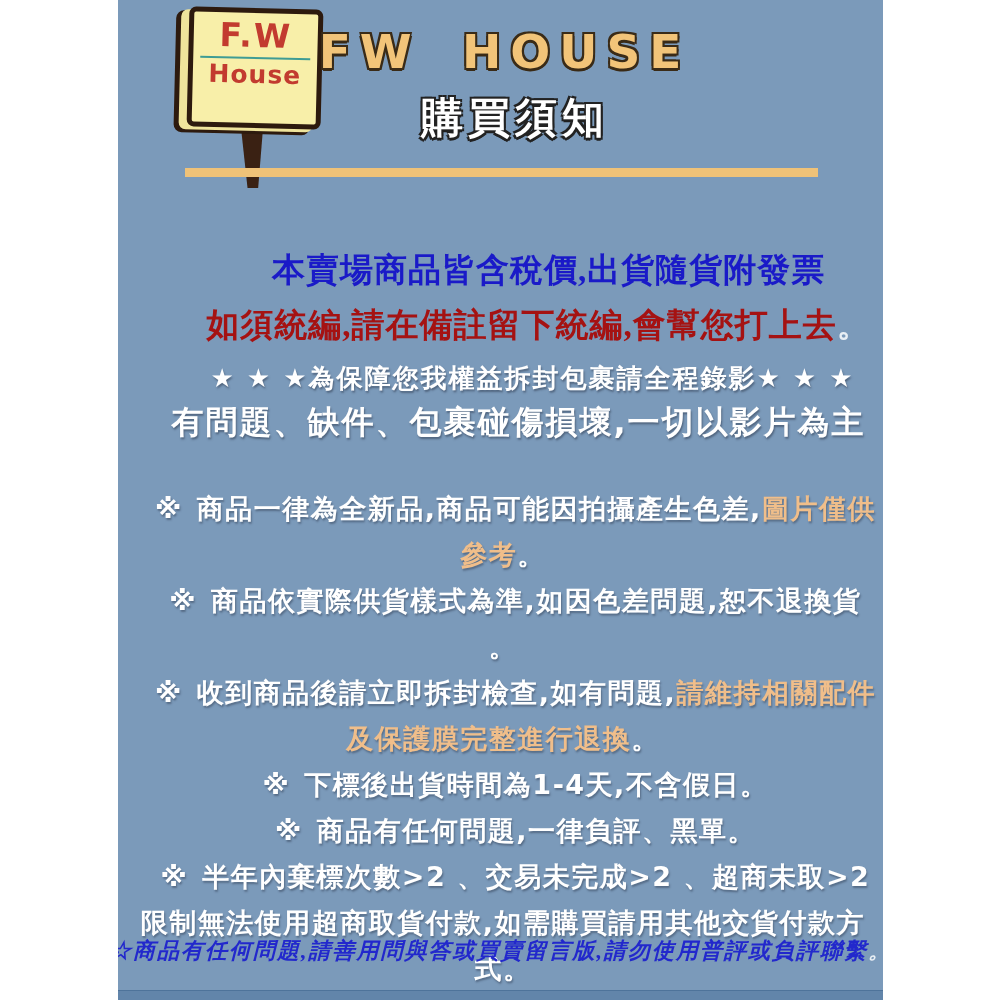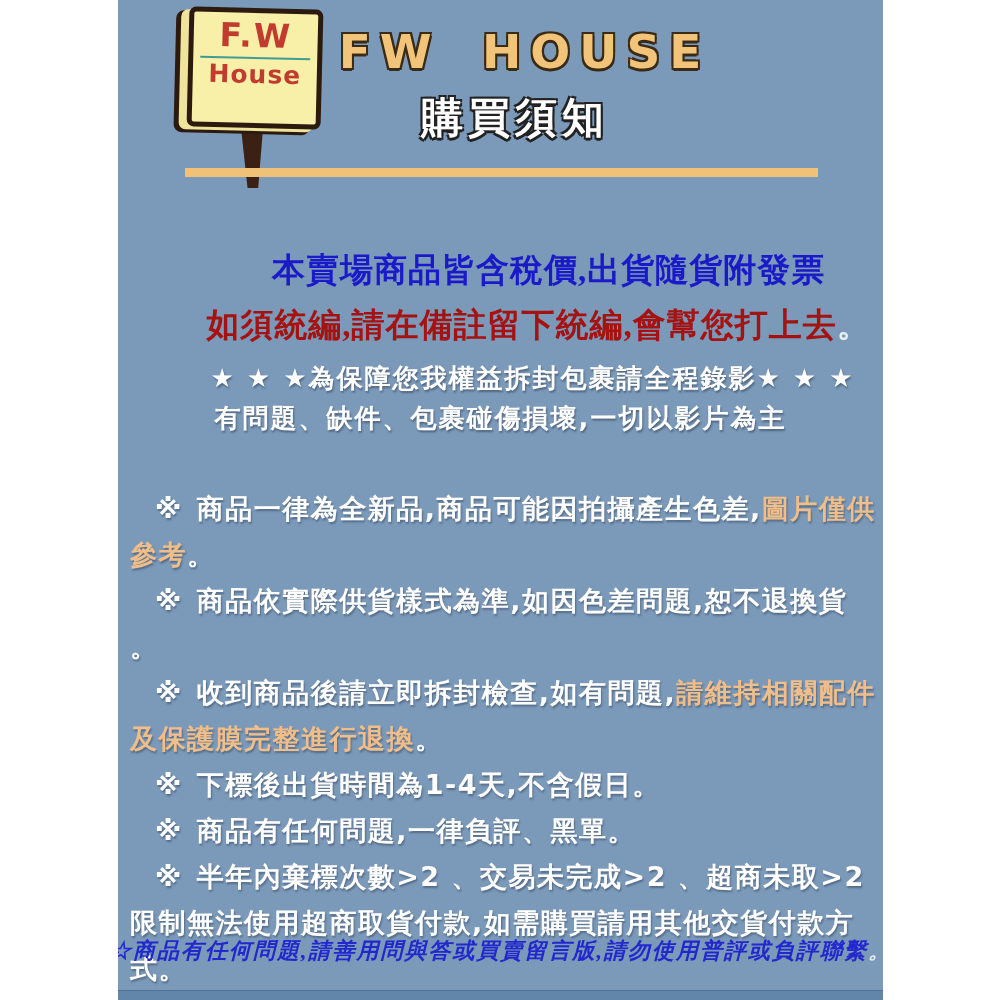--- a/index.html
+++ b/index.html
@@ -28,21 +28,21 @@
   }
   .board .tealline{width:88%;margin:1px auto 1px auto;border-top:2px solid #3E9C94;}
   .board .house{color:#C23B2F;font-size:25px;font-weight:bold;line-height:30px;letter-spacing:1px;}
   .stick{
     position:absolute;left:72px;top:122px;width:28px;height:62px;
     background:#3A2113;clip-path:polygon(10% 0,90% 0,72% 100%,34% 100%);
   }
 
   
   .title{
-    position:absolute;top:24px;left:50%;transform:translateX(-50%);margin-left:24px;
+    position:absolute;top:24px;left:50%;transform:translateX(-50%);margin-left:4px;
     color:#F2C479;font-size:47px;font-weight:bold;letter-spacing:9px;word-spacing:16px;
     white-space:nowrap;
     text-shadow:-2px -2px 0 #3A2B17,2px -2px 0 #3A2B17,-2px 2px 0 #3A2B17,2px 2px 0 #3A2B17,0 3px 0 #3A2B17;
   }
   .subtitle{
     position:absolute;top:90px;left:50%;transform:translateX(-50%);margin-left:-8px;
     color:#FFFFFF;font-size:42px;font-weight:bold;letter-spacing:5px;white-space:nowrap;
     text-shadow:-2px -2px 0 #222,2px -2px 0 #222,-2px 2px 0 #222,2px 2px 0 #222,0 3px 0 #222;
     padding-left:45px;
   }
@@ -65,29 +65,29 @@
   .invoice{top:303px;margin-left:38px;color:#A51212;font-size:33px;letter-spacing:1px;}
   .invoice .period{color:#E9EFF5;}
 
   
   .popline{
     position:absolute;left:50%;transform:translateX(-50%);
     color:#FFFFFF;font-weight:bold;white-space:nowrap;
     text-shadow:1px 2px 2px rgba(40,50,70,.5);
   }
   .stars{top:361px;margin-left:32px;font-size:26px;letter-spacing:2px;}
-  .video{top:401px;font-size:26px;letter-spacing:2px;}
+  .video{top:401px;font-size:32px;letter-spacing:2px;margin-left:18px;}
 
   
   .notes{
     position:absolute;left:12px;top:486px;width:746px;
     color:#FFFFFF;font-size:27px;font-weight:bold;line-height:46px;letter-spacing:1.5px;
     text-shadow:1px 2px 2px rgba(40,50,70,.45);
   }
-  .notes p{margin:0;text-indent:25px;}
+  .notes p{margin:0;text-indent:25px;text-align:center;}
   .notes .marker{margin-right:14px;}
   .hl{color:#F0BE8A;}
   .tail{color:#FFFFFF;}
 
   
   .footer{
     position:absolute;top:936px;left:50%;transform:translateX(-50%);
     color:#2228CC;font-size:22px;font-weight:bold;font-style:italic;letter-spacing:2px;
     font-family:"Liberation Serif","DejaVu Serif",serif;white-space:nowrap;
   }

